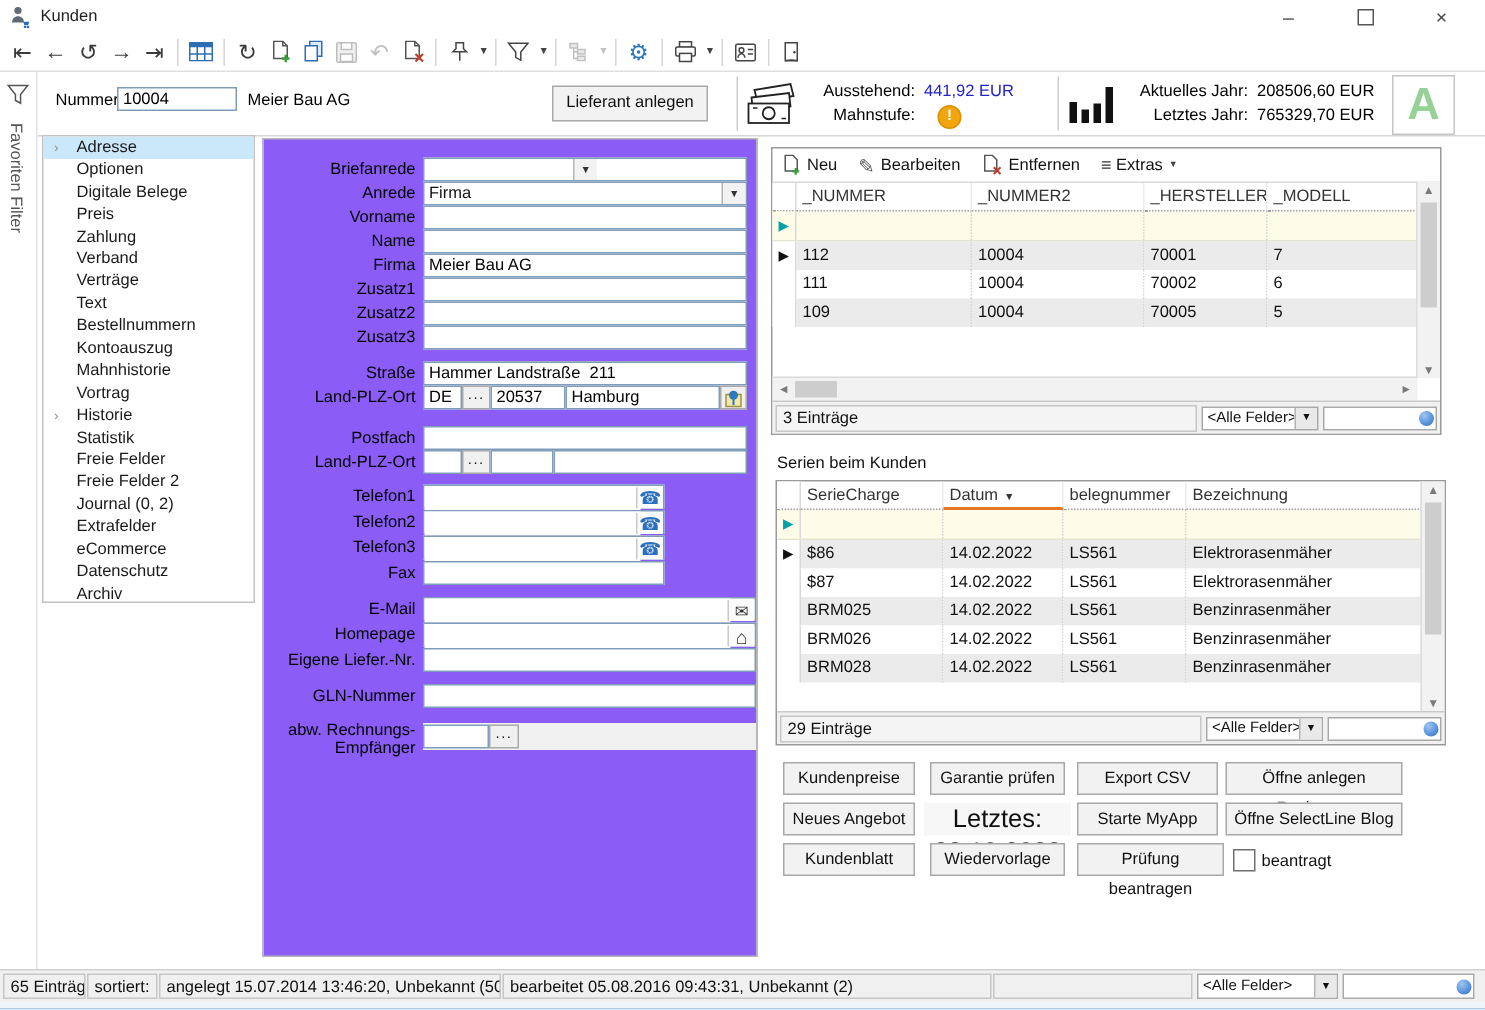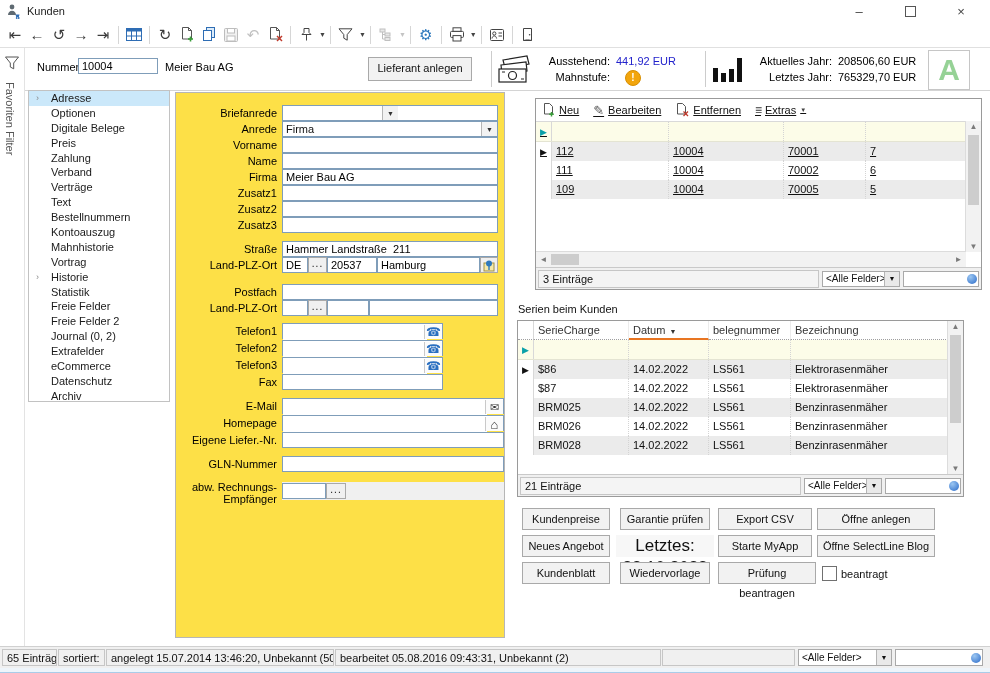--- a/index.html
+++ b/index.html
@@ -31,21 +31,21 @@
   .rating-a{font-size:30px;font-weight:bold;color:#96d296;font-family:"Liberation Sans",sans-serif;}
   
   .favstrip{position:absolute;left:0;top:48px;width:24px;height:599px;border-right:1px solid #e3e3e3;background:#fff;}
   .favtext{position:absolute;left:4px;top:34px;writing-mode:vertical-rl;font-size:11px;color:#555;}
   
   .navpanel{position:absolute;left:28px;top:90px;width:142px;height:312px;border:1px solid #c2c2c2;background:#fff;box-sizing:border-box;overflow:hidden;}
   .navitem{position:relative;height:14.9px;line-height:14.9px;padding-left:22px;font-size:11px;color:#1a1a1a;white-space:nowrap;}
   .navitem.sel{background:#cbe8fa;}
   .expander{position:absolute;left:7px;top:0;color:#8a8a8a;font-size:9px;}
   
-  .formpanel{position:absolute;left:175px;top:92px;width:330px;height:546px;border:1px solid #b6b6b6;background:#fde047;box-sizing:border-box;}
+  .formpanel{position:absolute;left:175px;top:92px;width:330px;height:546px;border:1px solid #b6b6b6;background:#8b5cf6;box-sizing:border-box;}
   .flabel{position:absolute;width:101px;text-align:right;font-size:11px;color:#000;line-height:16px;}
   .ffield{position:absolute;height:16px;border:1px solid #7f9db9;background:#fff;font-size:11px;font-family:"Liberation Sans",sans-serif;padding:0 3px;box-sizing:border-box;}
   .combo{position:absolute;height:16px;border:1px solid #7f9db9;background:#fff;box-sizing:border-box;display:flex;align-items:center;}
   .combo .cval{flex:1;padding:0 3px;font-size:11px;white-space:nowrap;overflow:hidden;}
   .combo .cbtn{width:15px;height:100%;background:#f2f2f2;border-left:1px solid #b5b5b5;display:flex;align-items:center;justify-content:center;font-size:7px;color:#333;}
   .dots-btn{position:absolute;height:16px;background:#f0f0f0;border:1px solid #a9a9a9;font-size:10px;line-height:12px;text-align:center;box-sizing:border-box;letter-spacing:1px;}
   .inbtn{position:absolute;width:17px;height:14px;top:1px;display:flex;align-items:center;justify-content:center;border-left:1px solid #c9c9c9;background:#fbfbfb;font-size:11px;}
   .phone-glyph{color:#2a6fc0;font-size:12px;}
   .mail-glyph{color:#333;font-size:11px;}
   .home-glyph{color:#333;font-size:13px;}
@@ -389,21 +389,21 @@
     <span class="flabel" style="left:0;top:363px;">GLN-Nummer</span>
     <input class="ffield" style="left: 106px; top: 363px; width: 222px;" value="">
 
     <span class="flabel" style="left:0;top:386px;">abw. Rechnungs-</span>
     <span class="flabel" style="left:0;top:398px;">Empfänger</span>
     <div style="position:absolute;left:106px;top:389px;width:222px;height:18px;background:#f0f0f0;"></div>
     <input class="ffield" style="left: 106px; top: 390px; width: 44px;" value="">
     <div class="dots-btn" style="left:150px;top:390px;width:20px;">...</div>
   </div>
 
-  <div class="tbox" style="left:535px;top:98px;width:447px;height:192px;text-decoration:underline;">
+  <div class="tbox" style="left:514px;top:98px;width:447px;height:192px;">
     <div class="ttoolbar">
       <span class="ttool">
         <svg width="13" height="14" viewBox="0 0 13 14">
             <path d="M2.5 0.5h5l3 3v7.5h-8z" fill="#fff" stroke="#555"></path>
             <line x1="9.5" y1="9" x2="9.5" y2="13.5" stroke="#3a9e3a" stroke-width="1.5"></line>
             <line x1="7.2" y1="11.2" x2="11.8" y2="11.2" stroke="#3a9e3a" stroke-width="1.5"></line>
           </svg>
         <span>Neu</span>
       </span>
       <span class="ttool">
@@ -417,20 +417,27 @@
             <line x1="13" y1="8.5" x2="8.5" y2="13" stroke="#c0392b" stroke-width="1.3"></line>
           </svg>
         <span>Entfernen</span>
       </span>
       <span class="ttool">
         <span style="font-size:12px;color:#333;letter-spacing:-1px;">≡</span>
         <span>Extras</span>
         <span style="font-size:6px;color:#444;">▼</span>
       </span>
     </div>
+    <div class="theader">
+      <div class="thcell ind"></div>
+      <div class="thcell" style="width:117px;">_NUMMER</div>
+      <div class="thcell" style="width:115px;">_NUMMER2</div>
+      <div class="thcell" style="width:82px;">_HERSTELLER</div>
+      <div class="thcell" style="flex:1;">_MODELL</div>
+    </div>
     <div class="trow r-insert">
       <div class="tcell ind" style="background:#fcfce8;"><span class="arrow-ins">▶</span></div>
       <div class="tcell" style="width:117px;"></div>
       <div class="tcell" style="width:115px;"></div>
       <div class="tcell" style="width:82px;"></div>
       <div class="tcell" style="flex:1;"></div>
     </div>
     <div class="trow">
       <div class="tcell ind"><span class="arrow-cur">▶</span></div>
       <div class="tcell r-gray" style="width:117px;">112</div>
@@ -524,21 +531,21 @@
       <div class="tcell r-gray" style="width:80px;">14.02.2022</div>
       <div class="tcell r-gray" style="width:82px;">LS561</div>
       <div class="tcell r-gray" style="flex:1;">Benzinrasenmäher</div>
     </div>
     <div class="vscroll" style="top:0;bottom:22px;">
       <div class="sarrow" style="position:absolute;top:1px;">▲</div>
       <div class="sthumb" style="position:absolute;top:14px;left:2px;right:2px;height:88px;"></div>
       <div class="sarrow" style="position:absolute;bottom:1px;">▼</div>
     </div>
     <div class="tfooter">
-      <div class="fcount">21 Einträge</div>
+      <div class="fcount">29 Einträge</div>
       <div class="fcombo">
         <span class="cval">&lt;Alle Felder&gt;</span>
           <span class="cbtn">▼</span>
       </div>
       <div class="fsearch">
           <span class="ball"></span>
         </div>
     </div>
   </div>
 

